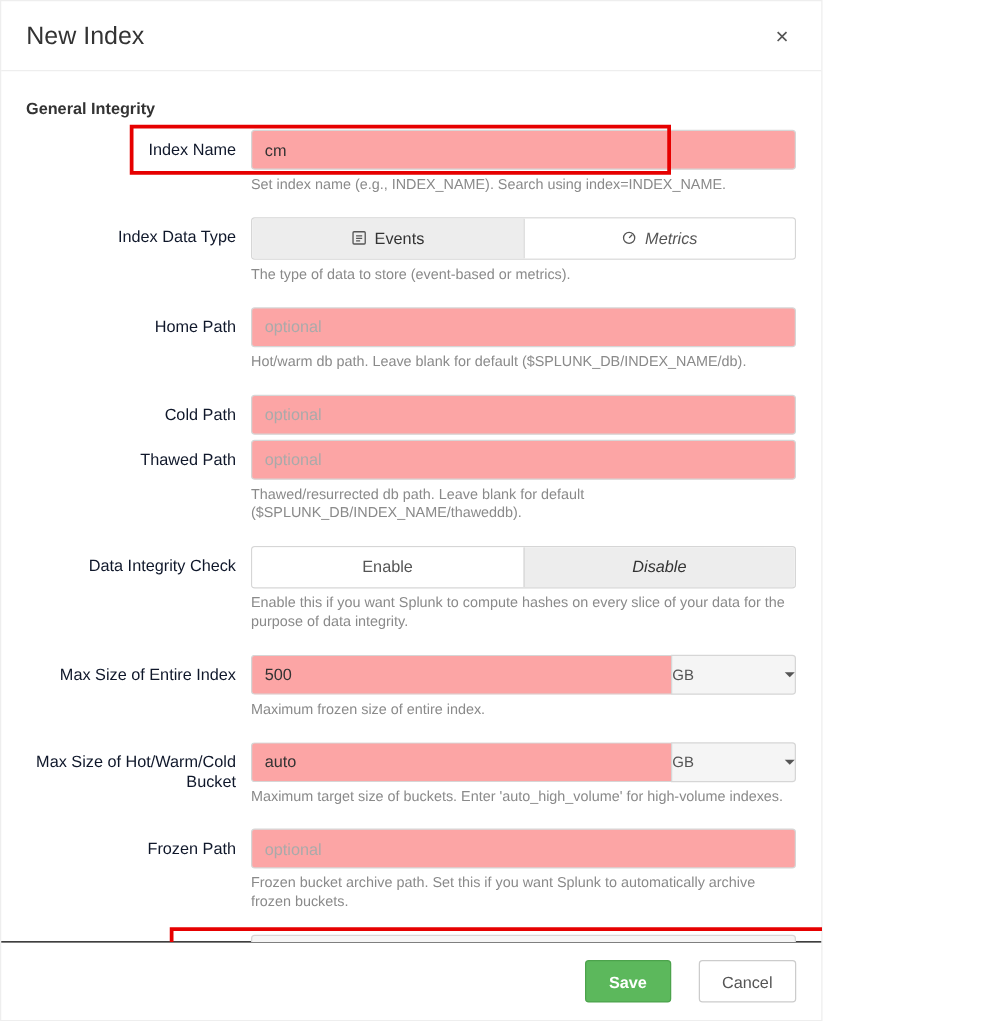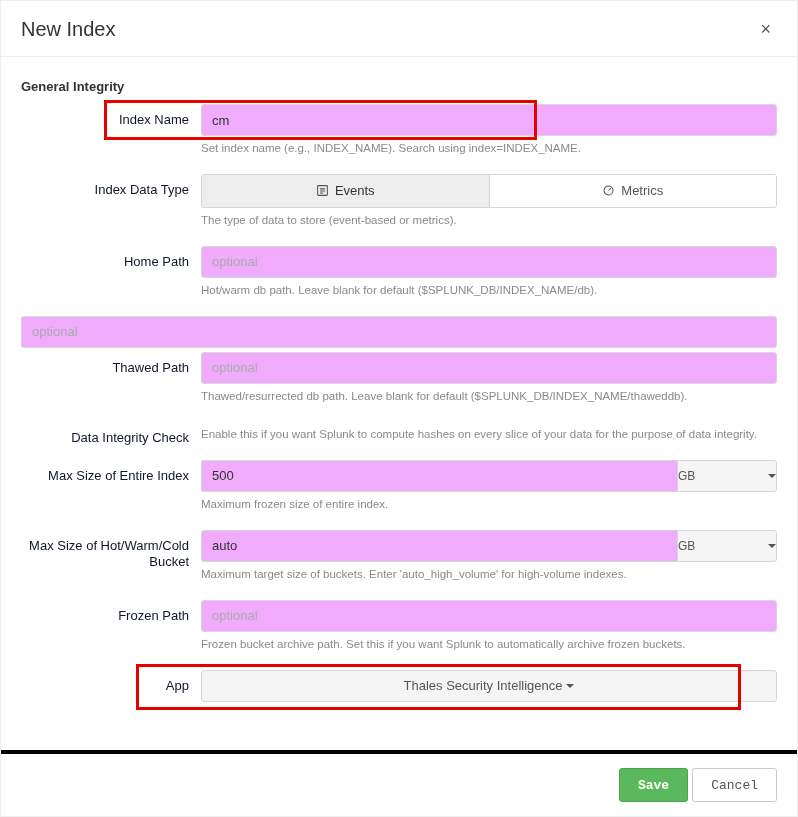--- a/index.html
+++ b/index.html
@@ -4,21 +4,21 @@
 <style>
   * { box-sizing: border-box; }
   html, body {
     margin: 0; padding: 0;
     font-family: -apple-system, "Helvetica Neue", Helvetica, Arial, sans-serif;
     font-size: 13px;
     color: #333;
     background: #fff;
   }
   .modal {
-    width: 798px;
+    width: 658px;
     height: 817px;
     display: flex;
     flex-direction: column;
     border: 1px solid #eee;
   }
   .modal-header {
     display: flex;
     align-items: center;
     justify-content: space-between;
     padding: 14px 20px 12px 20px;
@@ -71,21 +71,21 @@
     min-width: 0;
   }
   .text-input {
     width: 100%;
     height: 32px;
     border: 1px solid #d6d6d6;
     border-radius: 3px;
     padding: 0 10px;
     font-size: 13px;
     color: #333;
-    background: #f0abfc;
+    background: #fca5a5;
   }
   .text-input::placeholder { color: #aaa; }
   .help-text {
     font-size: 11.5px;
     color: #8a8a8a;
     margin: 5px 0 14px 0;
     line-height: 1.3;
   }
   .btn-toggle-group {
     display: flex;
@@ -98,21 +98,21 @@
     flex: 1 1 0;
     height: 32px;
     display: flex;
     align-items: center;
     justify-content: center;
     font-size: 13px;
     color: #555;
     background: #fff;
     cursor: pointer;
   }
-  .btn-toggle + .btn-toggle { border-left: 1px solid #d6d6d6; }
+  .btn-toggle + .btn-toggle { border-left: 1px solid #d6d6d6; font-style: italic; }
   .btn-toggle.active { background: #ededed; color: #333; }
   .btn-toggle .tg-icon { margin-right: 6px; display: inline-flex; }
   .input-group {
     display: flex;
     width: 100%;
   }
   .input-group .text-input {
     border-top-right-radius: 0;
     border-bottom-right-radius: 0;
     border-right: none;
@@ -151,26 +151,25 @@
     color: #555;
     cursor: pointer;
   }
   .highlight-red {
     position: absolute;
     border: 3px solid #e60000;
     pointer-events: none;
     z-index: 5;
   }
   .modal-footer {
-    border-top: 4px solid #000000;
+    border-top: 1px solid #000000;
     padding: 14px 20px;
     display: flex;
     justify-content: flex-end;
-    gap: 4px;
-    font-family: Liberation Mono, monospace;
+    gap: 22px;
   }
   .btn {
     height: 34px;
     padding: 0 18px;
     border-radius: 3px;
     font-size: 13px;
     cursor: pointer;
     display: inline-flex;
     align-items: center;
     justify-content: center;
@@ -243,36 +242,45 @@
 
     <div class="field-row">
       <div class="field-label">Home Path</div>
       <div class="field-control">
         <input class="text-input" type="text" placeholder="optional" style="">
         <div class="help-text">Hot/warm db path. Leave blank for default ($SPLUNK_DB/INDEX_NAME/db).</div>
       </div>
     </div>
 
     <div class="field-row">
+      <div class="field-label">Cold Path</div>
       <div class="field-control">
         <input class="text-input" type="text" placeholder="optional" style="">
       </div>
     </div>
 
     <div class="field-row">
       <div class="field-label">Thawed Path</div>
       <div class="field-control">
         <input class="text-input" type="text" placeholder="optional" style="">
         <div class="help-text">Thawed/resurrected db path. Leave blank for default ($SPLUNK_DB/INDEX_NAME/thaweddb).</div>
       </div>
     </div>
 
     <div class="field-row">
       <div class="field-label">Data Integrity Check</div>
       <div class="field-control">
+        <div class="btn-toggle-group">
+          <div class="btn-toggle">
+            <span>Enable</span>
+          </div>
+          <div class="btn-toggle active">
+            <span>Disable</span>
+          </div>
+        </div>
         <div class="help-text">Enable this if you want Splunk to compute hashes on every slice of your data for the purpose of data integrity.</div>
       </div>
     </div>
 
     <div class="field-row">
       <div class="field-label">Max Size of Entire Index</div>
       <div class="field-control">
         <div class="input-group">
           <input class="text-input" type="text" value="500" style="">
           <div class="unit-dd">

